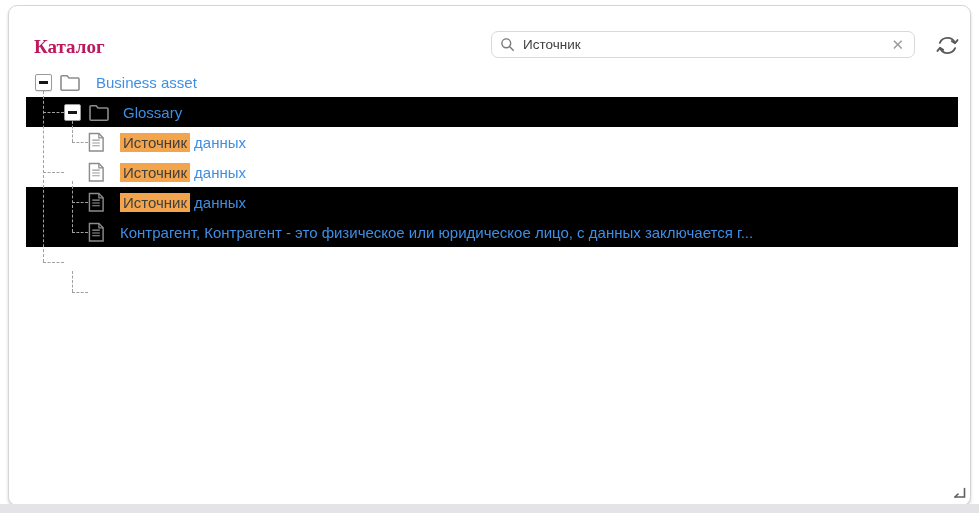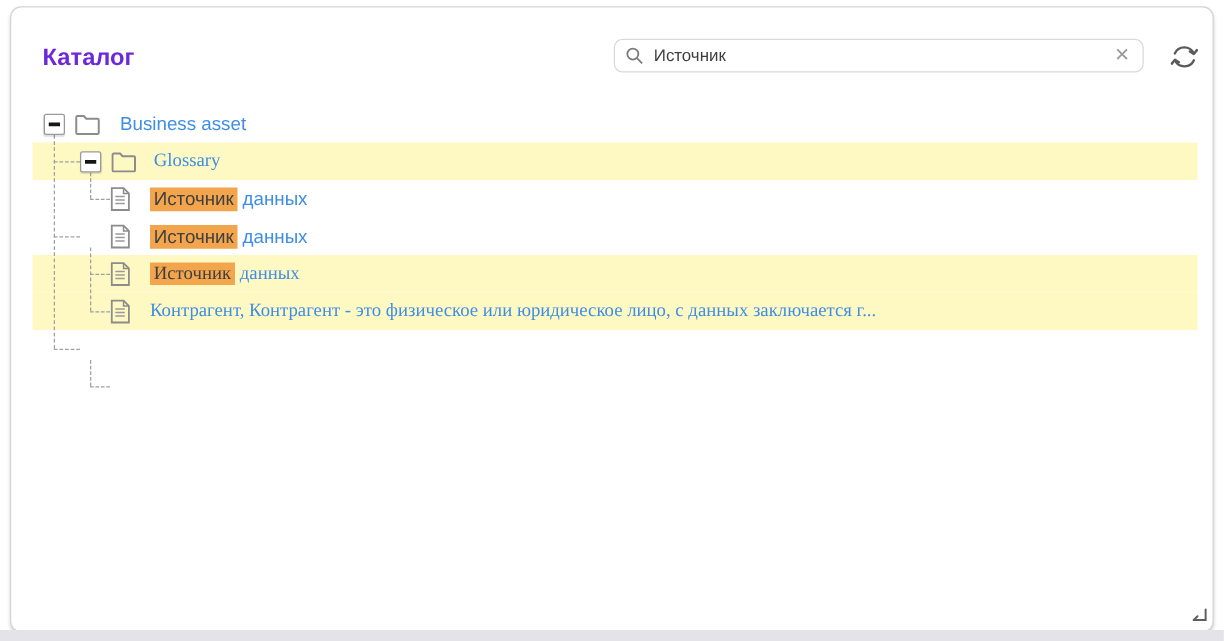--- a/index.html
+++ b/index.html
@@ -1,33 +1,33 @@
 <!DOCTYPE html>
 <html><head>
 <meta charset="utf-8">
 <style>
   html,body{margin:0;padding:0;width:979px;height:513px;background:#ffffff;
     font-family:"Liberation Sans", sans-serif;overflow:hidden;}
   .page-strip{position:absolute;left:0;bottom:0;width:100%;height:9px;background:#e3e3e8;}
   .card{position:absolute;left:8px;top:5px;width:961px;height:499px;background:#ffffff;
     border:1px solid #d6d6d6;border-radius:9px;box-shadow:0 2px 3px rgba(0,0,0,.18);}
   
-  .title{position:absolute;left:25px;top:30px;font-size:19px;font-weight:600;color:#6d28d9;}
+  .title{position:absolute;left:25px;top:30px;font-size:19px;font-weight:600;color:#be185d;font-family:Liberation Serif, serif;}
   .searchbox{position:absolute;left:482px;top:25px;width:424px;height:27px;background:#fff;
     border:1px solid #d9d9d9;border-radius:7px;display:flex;align-items:center;box-sizing:border-box;padding:0 8px;}
   .searchbox input{border:none;outline:none;flex:1;font-size:13.5px;color:#3f3f3f;
     font-family:"Liberation Sans", sans-serif;background:transparent;margin-left:6px;}
   .clear-x{color:#9b9b9b;font-size:15px;line-height:1;cursor:pointer;padding:2px;}
   .refresh-btn{position:absolute;left:922px;top:24px;width:32px;height:30px;display:flex;
     align-items:center;justify-content:center;background:transparent;border:none;cursor:pointer;}
   
-  .tree{position:absolute;left:17px;top:78px;width:932px;}
+  .tree{position:absolute;left:17px;top:61px;width:932px;}
   .row{position:relative;height:30px;display:flex;align-items:center;box-sizing:border-box;
     white-space:nowrap;overflow:hidden;}
-  .row.striped{background:#fef9c3;font-family:Liberation Serif, serif;}
+  .row.striped{background:#000000;}
   .row.l1{padding-left:9px;}
   .row.l2{padding-left:38px;}
   .row.l3{padding-left:62px;}
   .expand{width:15px;height:15px;min-width:15px;background:#fff;border:1px solid #9a9a9a;
     border-radius:2px;display:flex;align-items:center;justify-content:center;
     box-shadow:0 1px 1px rgba(0,0,0,.12);cursor:pointer;z-index:2;}
   .minus{width:9px;height:3px;background:#161616;}
   .ficon{margin-left:8px;display:flex;align-items:center;}
   .dicon{display:flex;align-items:center;}
   .lbl{color:#3e8ee5;font-size:15px;cursor:pointer;}

